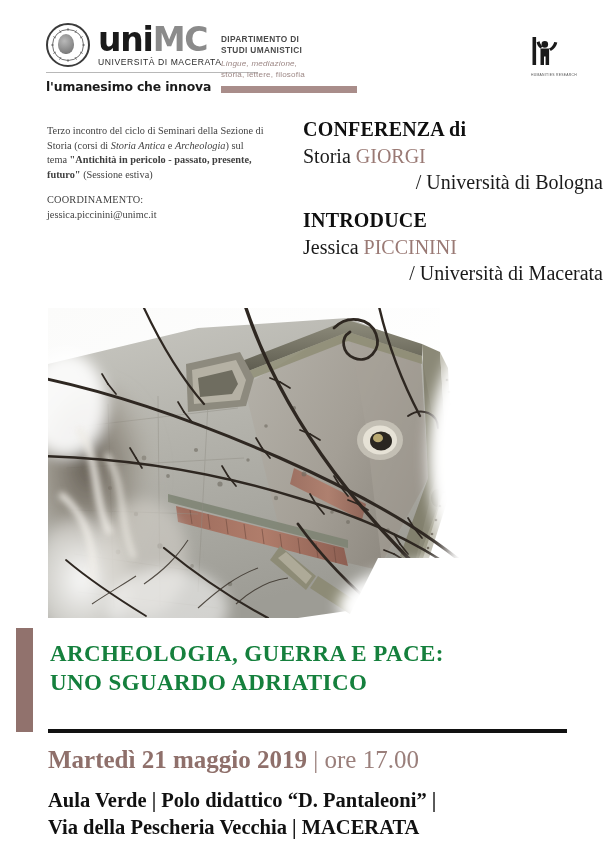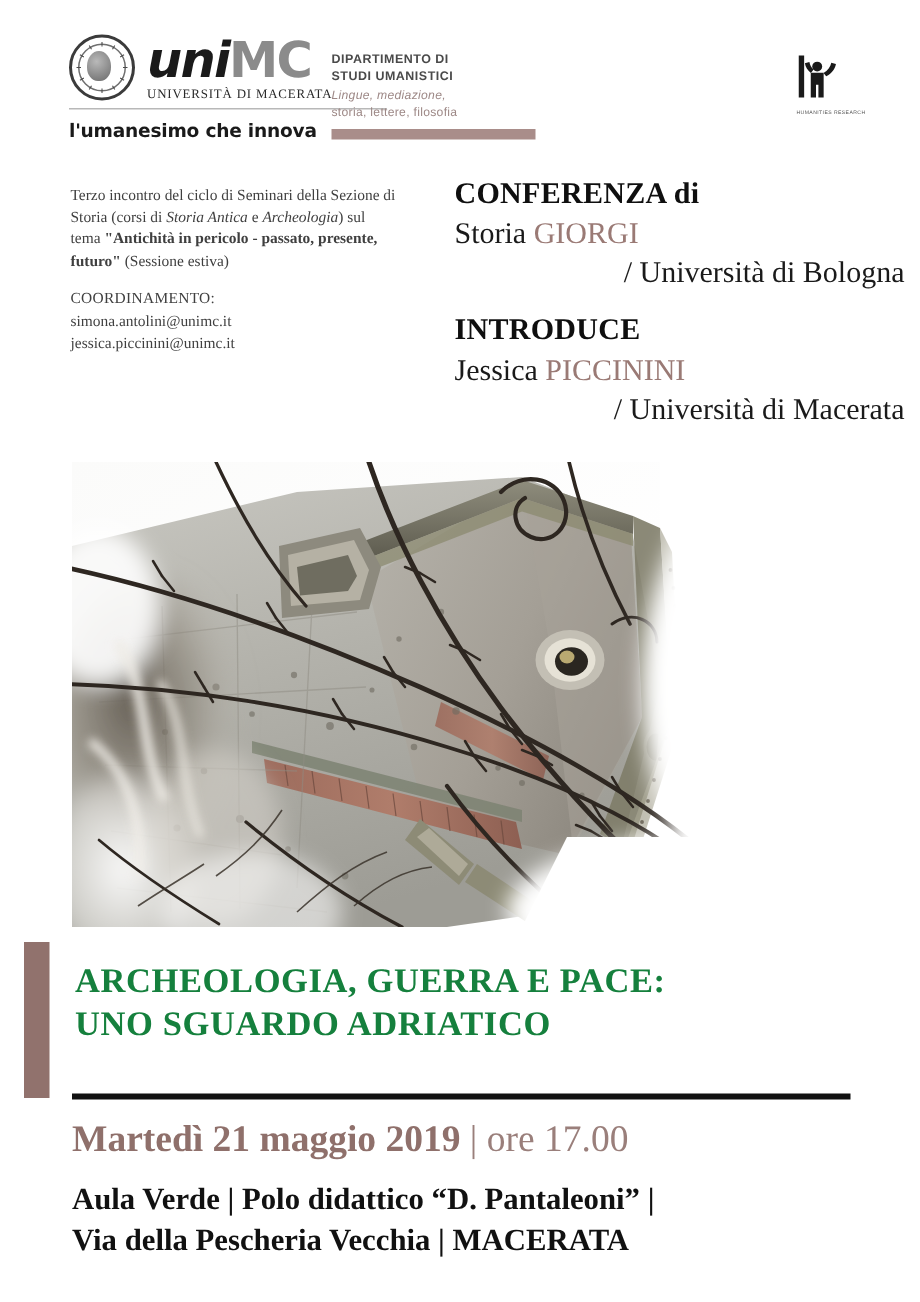--- a/index.html
+++ b/index.html
@@ -67,24 +67,24 @@
     flex: 1 1 auto;
     line-height: 1;
   }
   .unimc-word {
     font-family: "DejaVu Sans", sans-serif;
     font-weight: bold;
     font-size: 33px;
     letter-spacing: -1.2px;
     line-height: 0.92;
   }
-  .unimc-word .uni { color: #1a1a1a; font-style: italic; }
+  .unimc-word .uni { color: #1a1a1a; }
   .unimc-word .mc  { color: #8b8b8b; }
   .unimc-sub {
-    font-family: Liberation Serif, serif;
+    font-family: Liberation Sans, sans-serif;
     font-size: 8.6px;
     letter-spacing: 0.55px;
     color: #2a2a2a;
     margin-top: 3px;
   }
   .unimc-rule {
     margin-top: 5px;
     border-top: 1px solid #b8b8b8;
     width: 212px;
   }
@@ -312,21 +312,20 @@
       <path d="M9.6 12.6 C7.3 11.0 6.0 8.6 5.6 6.2 L8.6 5.3 C9.0 7.3 9.9 9.2 11.4 10.4 Z" fill="#1a1a1a"></path>
       <path d="M18.0 12.6 C20.9 11.2 22.6 8.6 23.2 5.9 L26.3 6.6 C25.6 10.0 23.5 13.0 19.8 14.9 Z" fill="#1a1a1a"></path>
     </svg>
     <div class="hr-caption">HUMANITIES RESEARCH</div>
   </div>
 </div>
 
 <div class="info-left">
   <p class="para">Terzo incontro del ciclo di Seminari della Sezione di Storia (corsi di <em>Storia Antica</em> e <em>Archeologia</em>) sul tema <b>"Antichità in pericolo - passato, presente, futuro"</b> (Sessione estiva)</p>
   <div class="coord-head">COORDINAMENTO:</div>
-  <div class="coord-mail">simona.antolini@unimc.it</div>
   <div class="coord-mail">jessica.piccinini@unimc.it</div>
 </div>
 
 <div class="info-right">
   <div class="blk-head">CONFERENZA di</div>
   <div class="blk-name"><span>Storia</span> <span class="surname">GIORGI</span></div>
   <div class="blk-aff">/ Università di Bologna</div>
   <div class="blk-spacer"></div>
   <div class="blk-head">INTRODUCE</div>
   <div class="blk-name"><span>Jessica</span> <span class="surname">PICCININI</span></div>

